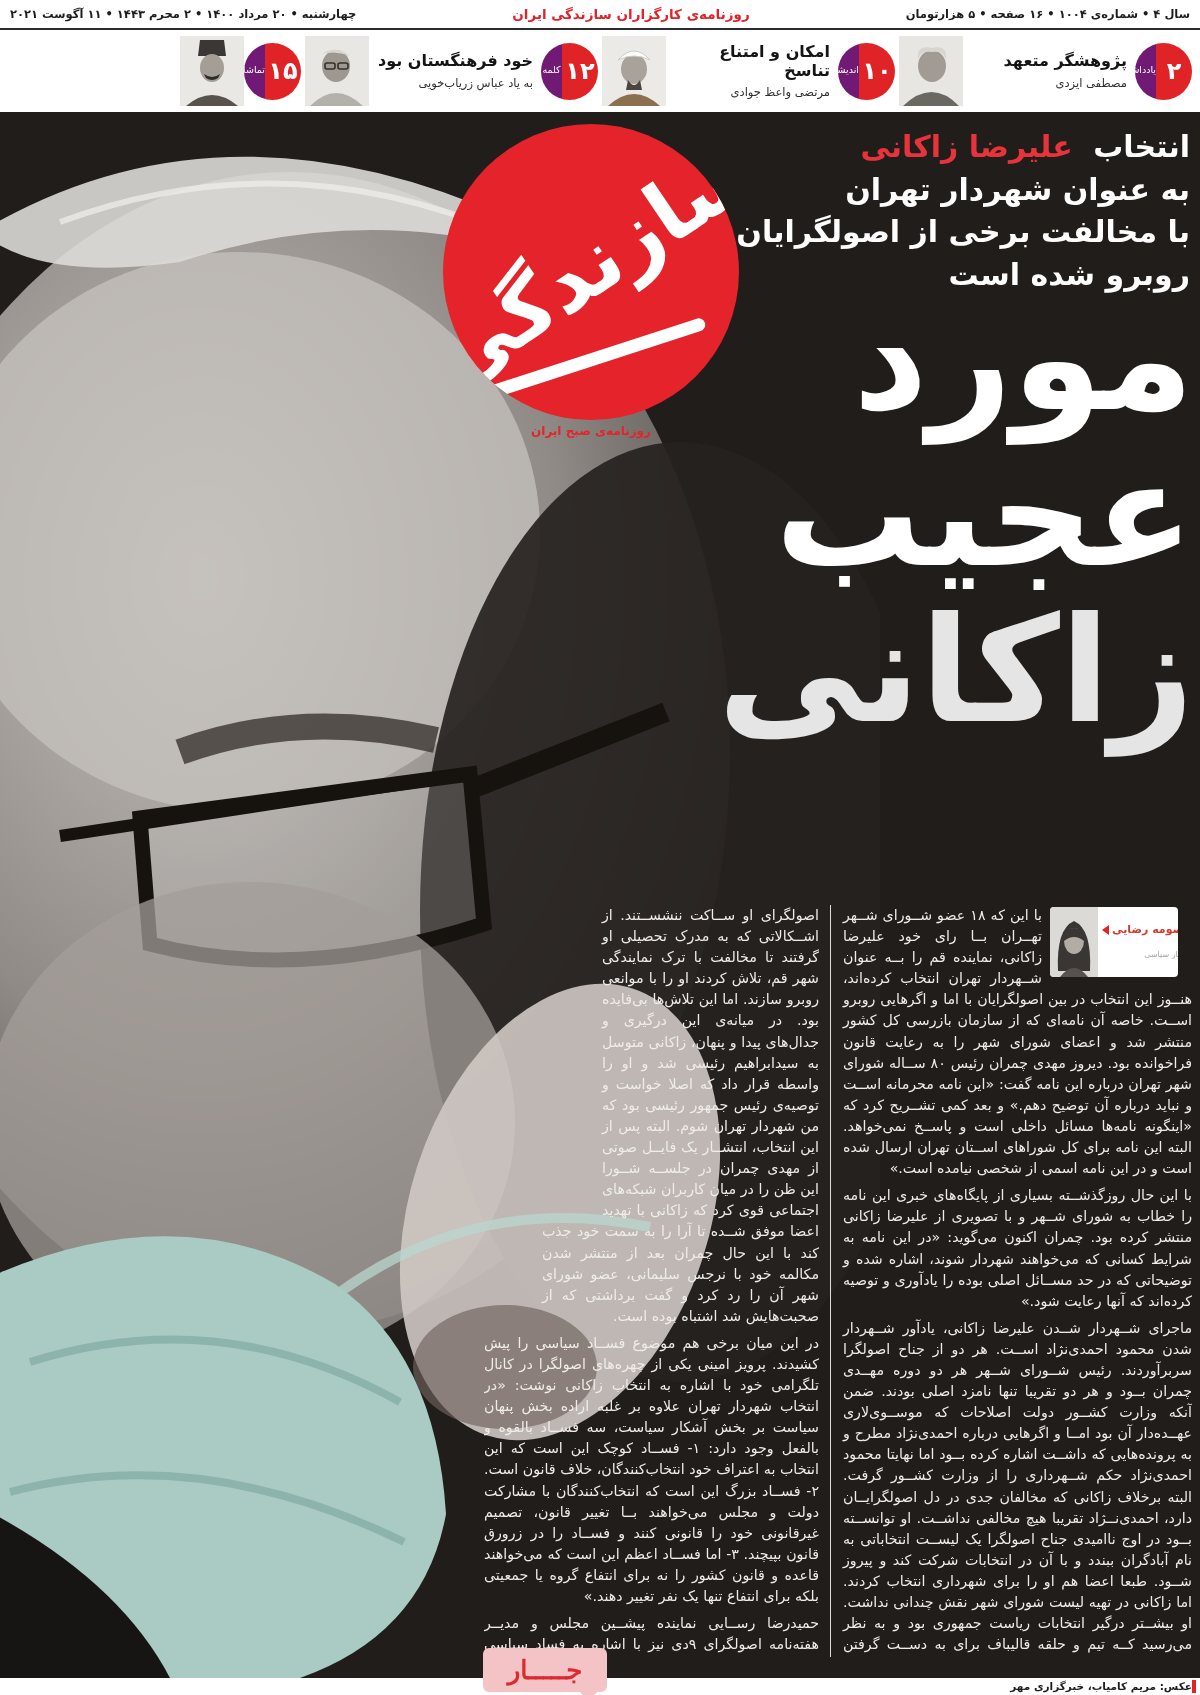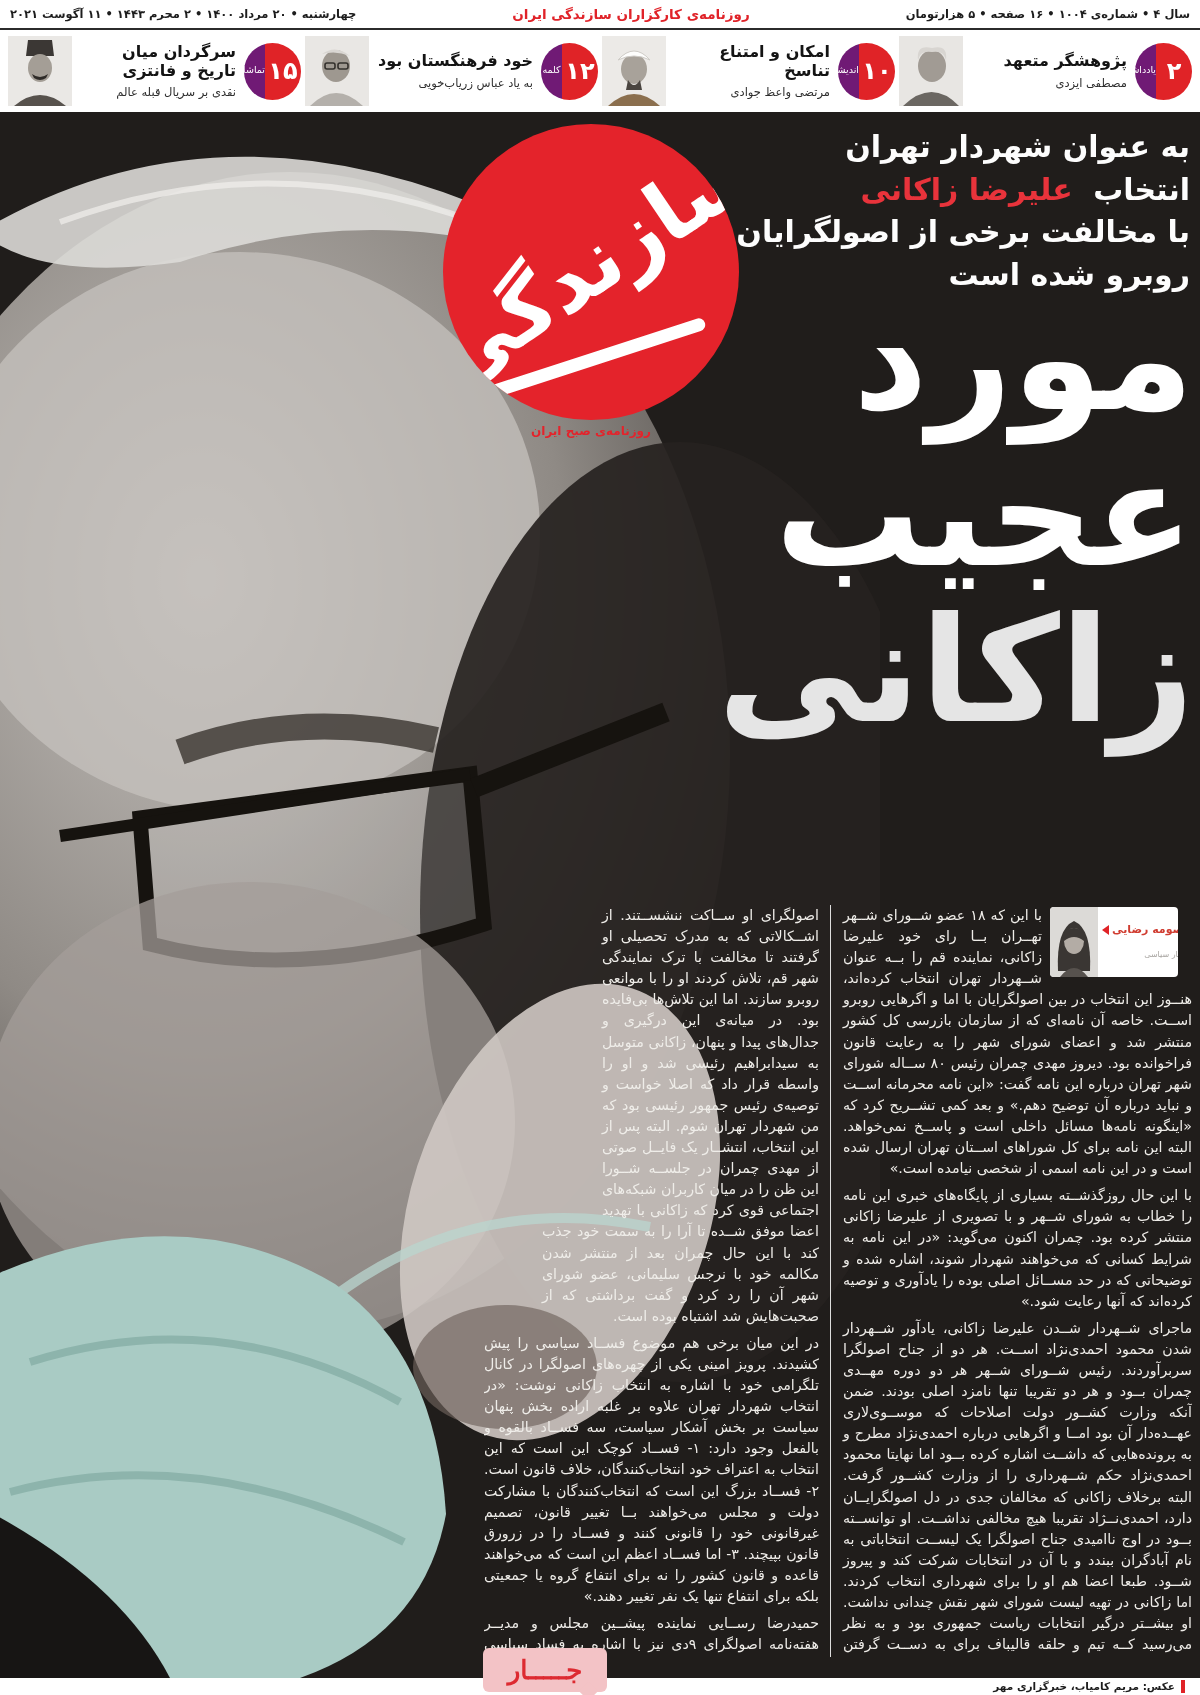--- a/index.html
+++ b/index.html
@@ -214,25 +214,24 @@
     position: absolute;
     right: 12px; bottom: -6px;
     width: 13px; height: 13px;
     background: #f3c3c6;
     transform: rotate(45deg);
   }
 
   
   .credit {
     position: absolute;
-    right: 15px; top: 1680px;
+    right: 4px; top: 1680px;
     font-size: 10.5px;
     color: #1c1c1c;
     font-weight: bold;
-    padding-right: 6px;
     border-right: 4px solid #e02327;
     line-height: 13px;
     z-index: 6;
   }
 </style>
 </head>
 <body>
 
 <div class="page">
 
@@ -295,24 +294,20 @@
         <rect x="20" y="27" width="10" height="6" rx="2" fill="none" stroke="#33302c" stroke-width="1.6"></rect>
         <rect x="33" y="27" width="10" height="6" rx="2" fill="none" stroke="#33302c" stroke-width="1.6"></rect>
         <path d="M5 70 Q 31 44 58 70 Z" fill="#b4b0ab"></path>
       </svg>
     </div>
 
     <div class="teaser">
       <div class="badge">
         <div class="badge-num">۱۵</div>
         <div class="badge-sec">تماشا</div>
-      </div>
-      <div class="t-text">
-        <div class="t-title">سرگردان میان تاریخ و فانتزی</div>
-        <div class="t-sub">نقدی بر سریال قبله عالم</div>
       </div>
       <svg class="t-photo" viewBox="0 0 64 70">
         <rect width="64" height="70" fill="#eae8e5"></rect>
         <path d="M20 4 h 24 l 2 16 h -28 Z" fill="#3b3734"></path>
         <ellipse cx="32" cy="32" rx="12" ry="14" fill="#a49e96"></ellipse>
         <path d="M24 38 q 8 6 16 0 l -2 4 q -6 4 -12 0 Z" fill="#2e2b28"></path>
         <path d="M6 70 Q 32 48 58 70 Z" fill="#57524d"></path>
       </svg>
     </div>
 
@@ -347,25 +342,25 @@
       <path d="M -10 1400 Q 120 1470 170 1566 L -10 1566 Z" fill="#171514"></path>
     </svg>
 
     <div class="logo">
       <div class="logo-name">سازندگی</div>
       <div class="logo-sweep"></div>
     </div>
     <div class="logo-tagline">روزنامه‌ی صبح ایران</div>
 
     <div class="kicker">
-      <div>به عنوان شهردار تهران</div>
       <div>
         <span>انتخاب</span>
         <span class="red">علیرضا زاکانی</span>
       </div>
+      <div>به عنوان شهردار تهران</div>
       <div>با مخالفت برخی از اصولگرایان</div>
       <div>روبرو شده است</div>
     </div>
 
     <div class="headline">
       <div>مورد</div>
       <div>عجیب</div>
       <div class="red">زاکانی</div>
     </div>
 

